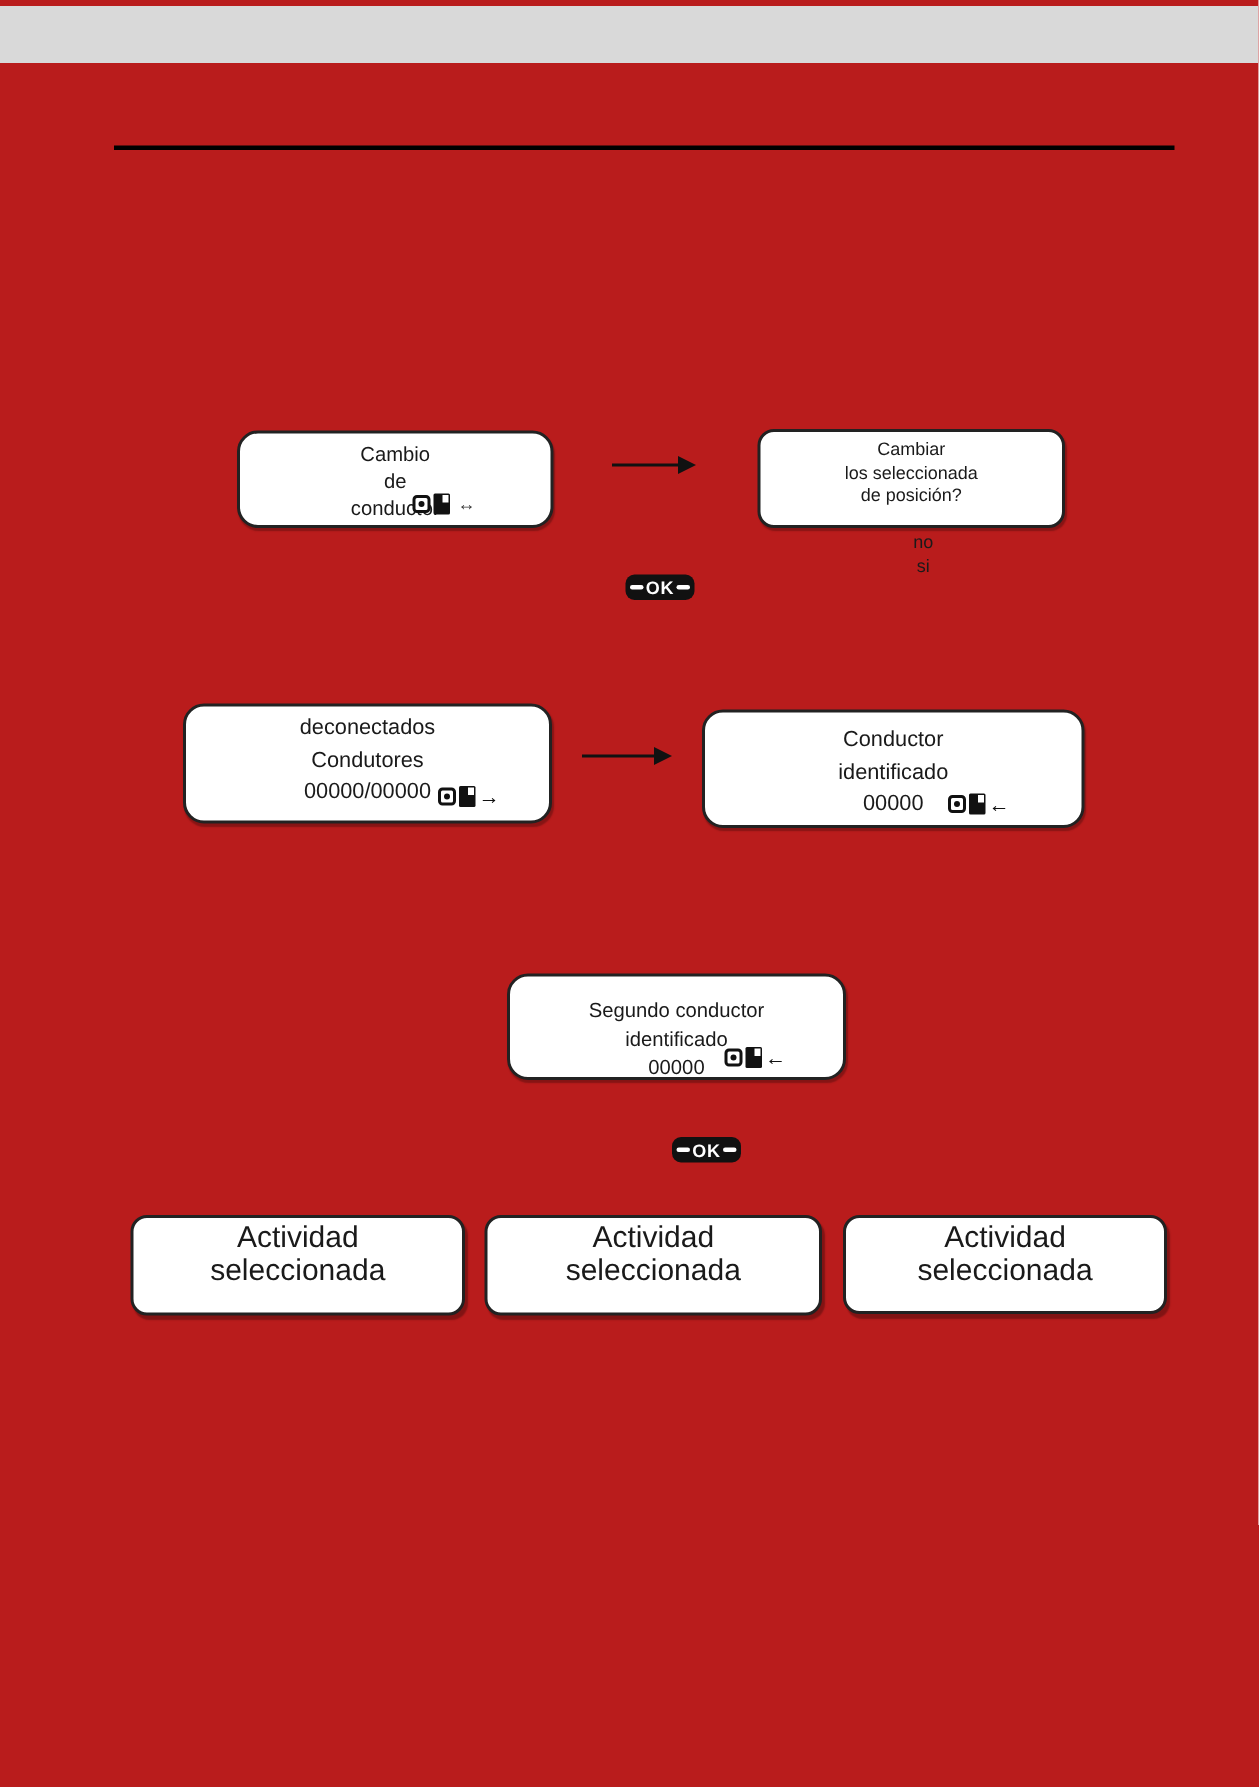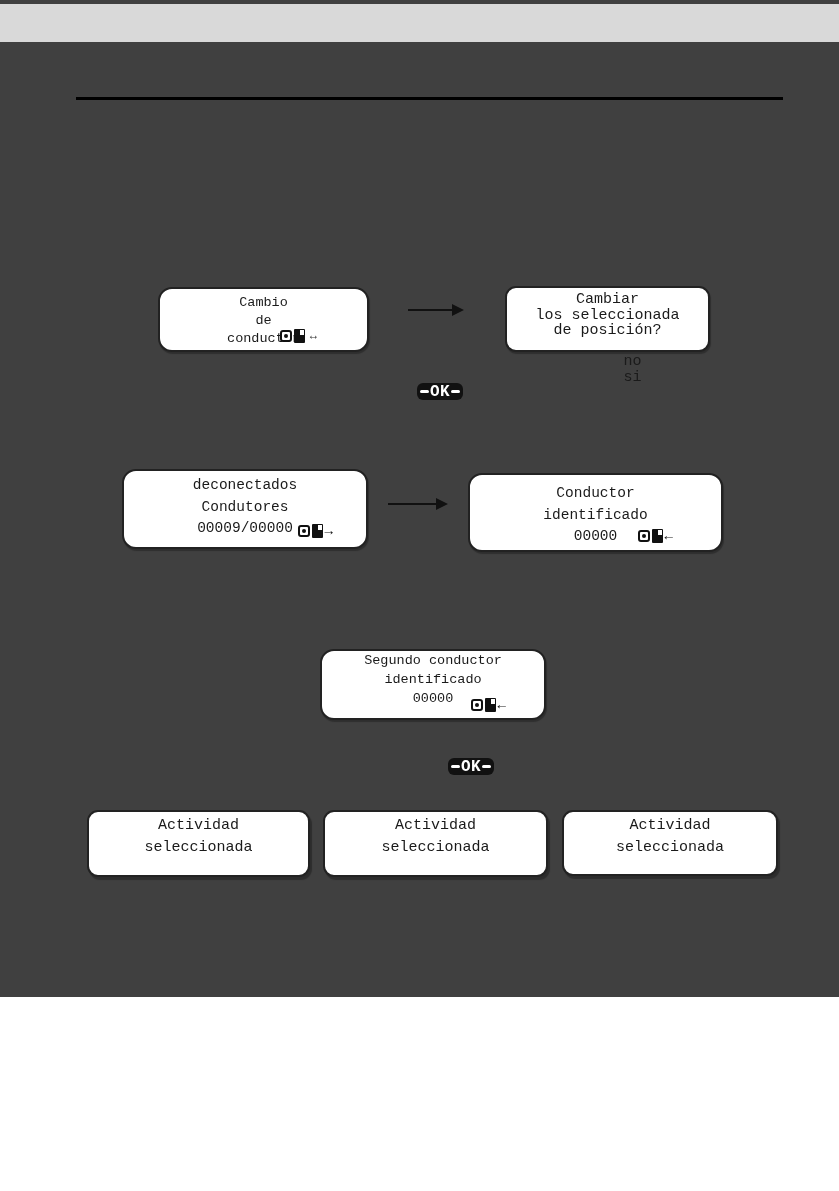--- a/index.html
+++ b/index.html
@@ -1,56 +1,56 @@
 <!DOCTYPE html>
 <html><head>
 <meta charset="utf-8">
 <style>
   html,body { margin:0; padding:0; background:#fff; }
   .page {
-    position:relative; width:839px; height:997px; background:#404040;
-    font-family:Liberation Mono, monospace; color:#1a1a1a; overflow:hidden;
+    position:relative; width:839px; height:1191px; background:#b91c1c;
+    font-family:Liberation Sans, sans-serif; color:#1a1a1a; overflow:hidden;
   }
   .header-bar { position:absolute; left:0; top:4px; width:839px; height:38px; background:#d9d9d9; }
   .section-divider { position:absolute; left:76px; top:97px; width:707px; height:3px; background:#000; }
 
   
   .screen {
     position:absolute; box-sizing:border-box; background:#fff;
     border:2px solid #222; border-radius:14px; text-align:center;
     box-shadow:1px 2px 1px rgba(0,0,0,0.28);
   }
   .screen .ln { display:block; white-space:pre; }
   .s1 { font-size:13.5px; line-height:18px; padding-top:5px; }
-  .s2 { font-size:15px;   line-height:15.5px; padding-top:4px; border-radius:11px; }
+  .s2 { font-size:12px;   line-height:15.5px; padding-top:4px; border-radius:11px; }
   .s3 { font-size:14.5px; line-height:21.5px; padding-top:4px; }
   .s4 { font-size:14.5px; line-height:21.5px; padding-top:8px; }
-  .s5 { font-size:13.5px; line-height:19px; padding-top:0; }
-  .activity { font-size:15px; line-height:21.5px; padding-top:3px; border-radius:11px; box-shadow:2px 3px 1px rgba(0,0,0,0.3); }
+  .s5 { font-size:13.5px; line-height:19px; padding-top:13px;margin-left:18px; }
+  .activity { font-size:20px; line-height:21.5px; padding-top:3px; border-radius:11px; box-shadow:2px 3px 1px rgba(0,0,0,0.3); }
 
   .options-row { display:flex; justify-content:space-between; padding:0 52px 0 48px;text-align:center; }
 
   
   .tacho-icon { position:absolute; display:flex; align-items:center; gap:2px; }
   .vu { position:relative; width:12px; height:12px; box-sizing:border-box; border:2.5px solid #111; border-radius:3px; background:#fff; }
   .vu-dot { position:absolute; left:50%; top:50%; width:4px; height:4px; margin:-2px 0 0 -2px; background:#111; border-radius:50%; }
   .card { position:relative; width:11px; height:14px; background:#111; border-radius:1px; }
   .card-notch { position:absolute; right:1px; top:1px; width:4px; height:5px; background:#fff; }
   .arrow-char { font-weight:bold; font-size:14px; line-height:1; color:#111; }
   .arrow-char.thin { font-weight:normal; font-size:12px; margin-left:3px; color:#333; }
 
   
   .flow-arrow { position:absolute; border-top:2px solid #111; }
   .flow-head { position:absolute; right:-12px; top:-7px; width:0; height:0;
     border-left:12px solid #111; border-top:6px solid transparent; border-bottom:6px solid transparent; }
 
   
   .ok-btn { position:absolute; width:46px; height:17px; background:#111; border-radius:6px;
     color:#fff; display:flex; align-items:center; justify-content:center;
-    font-weight:bold; font-size:16px; letter-spacing:0.5px; }
+    font-weight:bold; font-size:12px; letter-spacing:0.5px; }
   .ok-dash { position:absolute; top:50%; width:9px; height:3px; margin-top:-1.5px; background:#fff; border-radius:1.5px; }
   .ok-dash.left { left:3px; } .ok-dash.right { right:3px; }
 </style>
 </head>
 <body>
 
 <div class="page">
 
   <div class="header-bar"></div>
   <div class="section-divider"></div>
@@ -86,21 +86,21 @@
 
   <div class="ok-btn" style="left:417px; top:383px;">
     <span class="ok-dash left"></span>
     <span>OK</span>
     <span class="ok-dash right"></span>
   </div>
 
   <div class="screen s3" style="left:122px; top:469px; width:246px; height:80px;">
     <span class="ln">deconectados</span>
     <span class="ln">Condutores</span>
-    <span class="ln">00009/00000</span>
+    <span class="ln">00000/00000</span>
     <span class="tacho-icon" style="right:33px; bottom:9px;">
       <span class="vu">
           <span class="vu-dot"></span>
         </span>
       <span class="card">
           <span class="card-notch"></span>
         </span>
       <span class="arrow-char">→</span>
     </span>
   </div>

